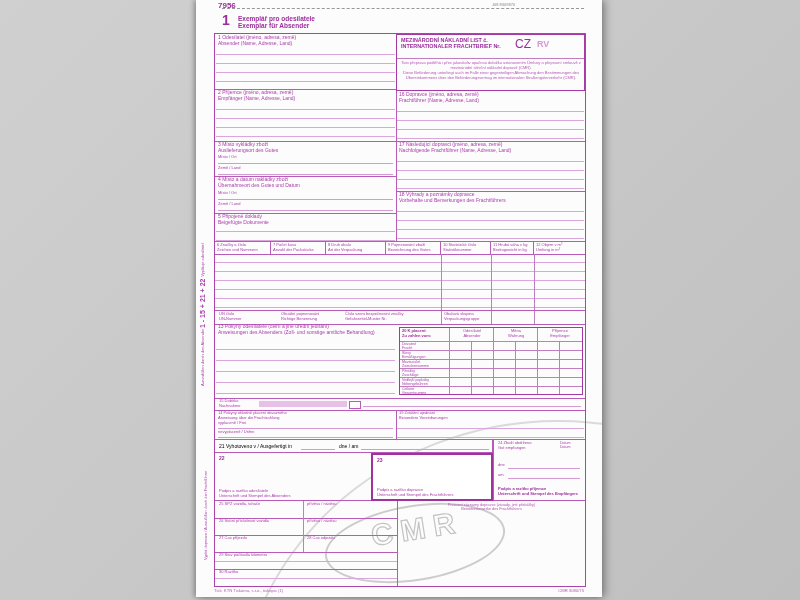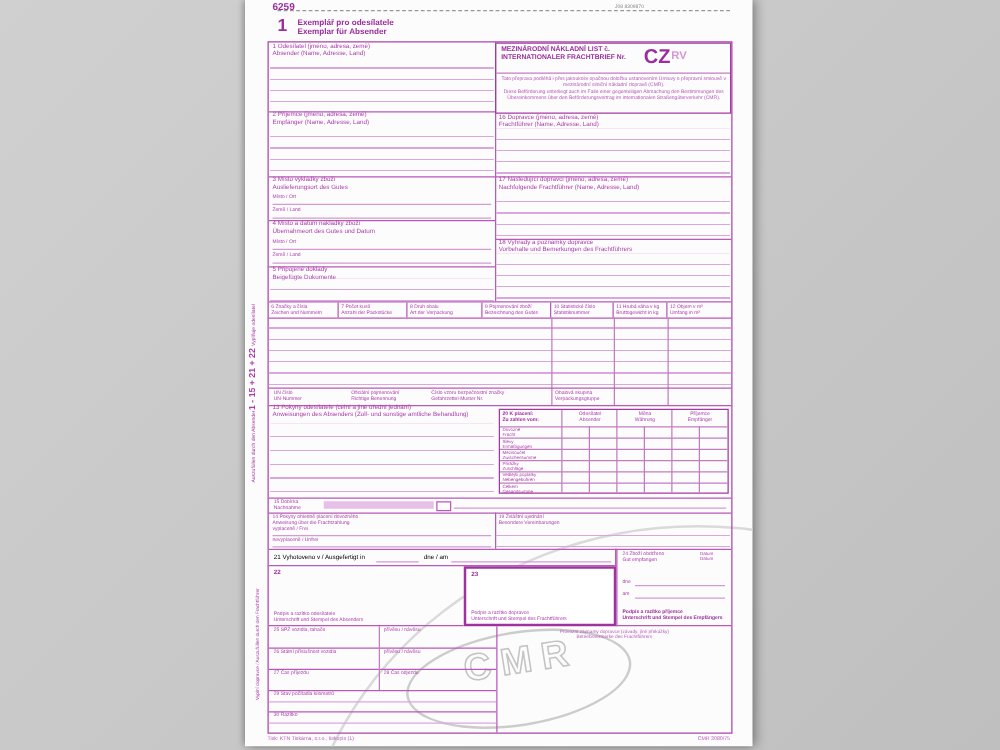--- a/index.html
+++ b/index.html
@@ -29,21 +29,21 @@
 </head>
 <body>
 
 <div id="stage">
   <div id="paper">
 
     <div class="abs" style="left:40px;top:420px;width:640px;height:600px;border:2px solid #dadada;border-radius:50%;z-index:1"></div>
     <div class="abs" style="left:128px;top:505px;width:178px;height:72px;border:2.5px solid #cccccc;border-radius:50%;transform:rotate(-9deg);z-index:1"></div>
     <div class="abs wm" style="left:146px;top:512px;width:150px;text-align:center;font-size:30px;letter-spacing:8px;transform:rotate(-9deg);z-index:1">CMR</div>
 
-    <div class="abs ink" style="left:22px;top:1px;font-size:8px;font-weight:bold;z-index:2">6259</div>
+    <div class="abs ink" style="left:22px;top:1px;font-size:8px;font-weight:bold;z-index:2">7956</div>
     <div class="abs" style="left:296px;top:2px;font-size:4px;color:#868686;z-index:2">J08 8309870</div>
     <div class="abs" style="left:26px;top:8px;width:362px;border-top:1px dashed #979797;z-index:2"></div>
 
     <div class="abs ink" style="left:26px;top:12px;font-size:14px;font-weight:bold;z-index:2">1</div>
     <div class="abs t ink" style="left:42px;top:15px;font-size:6.5px;font-weight:bold;z-index:2">Exemplář pro odesílatele
 Exemplar für Absender</div>
 
     <div class="abs vert" style="left:3px;top:165px;height:300px;font-size:4px;z-index:2;text-align:center">
       <span>Auszufüllen durch den Absender</span>
       <span style="font-size:7px;font-weight:bold;margin:0 4px">1 - 15 + 21 + 22</span>
@@ -80,21 +80,21 @@
           <div class="t lbl" style="padding:1px 3px">5 Připojené doklady
 Beigefügte Dokumente</div>
           <div class="abs ruled" style="left:1px;top:10px;width:179px;height:18px"></div>
         </div>
       </div>
 
       <div class="abs" style="left:181px;top:0;width:189px;height:207px">
         <div class="abs" style="left:0;top:0;width:189px;height:57px;border:1.5px solid #a538a5;box-sizing:border-box">
           <div class="abs t ink" style="left:4px;top:2px;width:112px;font-size:5.4px;font-weight:bold">MEZINÁRODNÍ NÁKLADNÍ LIST č.
 INTERNATIONALER FRACHTBRIEF Nr.</div>
-          <div class="abs ink" style="left:118px;top:2px;font-size:16px;font-weight:bold">CZ</div>
+          <div class="abs ink" style="left:118px;top:2px;font-size:12px;font-weight:normal">CZ</div>
           <div class="abs" style="left:140px;top:4px;font-size:9px;font-weight:bold;color:#d49ad4">RV</div>
           <div class="ph" style="top:23px"></div>
           <div class="abs t" style="left:4px;top:25px;width:180px;font-size:4px;line-height:1.25;text-align:center;color:#b557b5">Tato přeprava podléhá i přes jakoukoliv opačnou doložku ustanovením Úmluvy o přepravní smlouvě v mezinárodní silniční nákladní dopravě (CMR).
 Diese Beförderung unterliegt auch im Falle einer gegenteiligen Abmachung den Bestimmungen des Übereinkommens über den Beförderungsvertrag im internationalen Straßengüterverkehr (CMR).</div>
         </div>
         <div class="abs bb" style="left:0;top:57px;width:189px;height:50px">
           <div class="t lbl" style="padding:1px 3px">16 Dopravce (jméno, adresa, země)
 Frachtführer (Name, Adresse, Land)</div>
           <div class="abs ruled" style="left:1px;top:12px;width:187px;height:37px"></div>
         </div>

